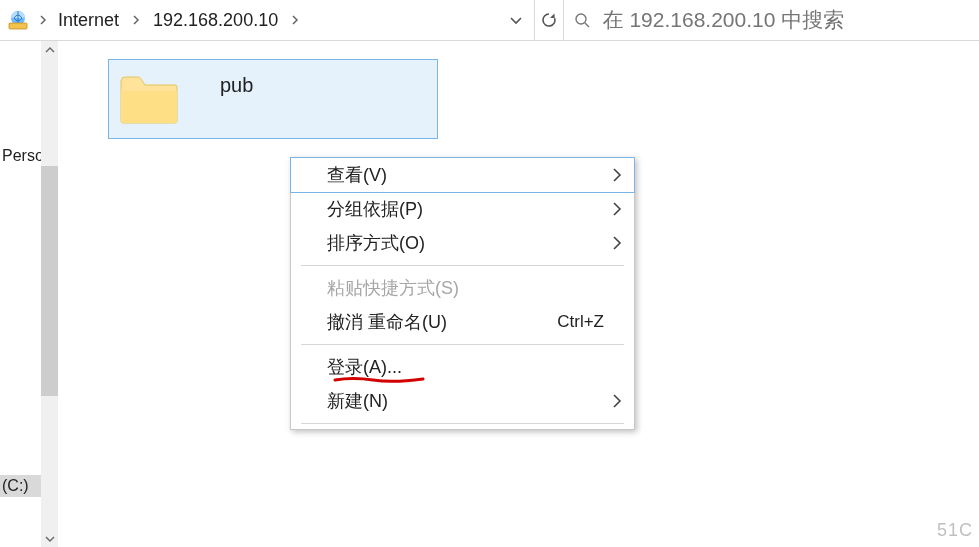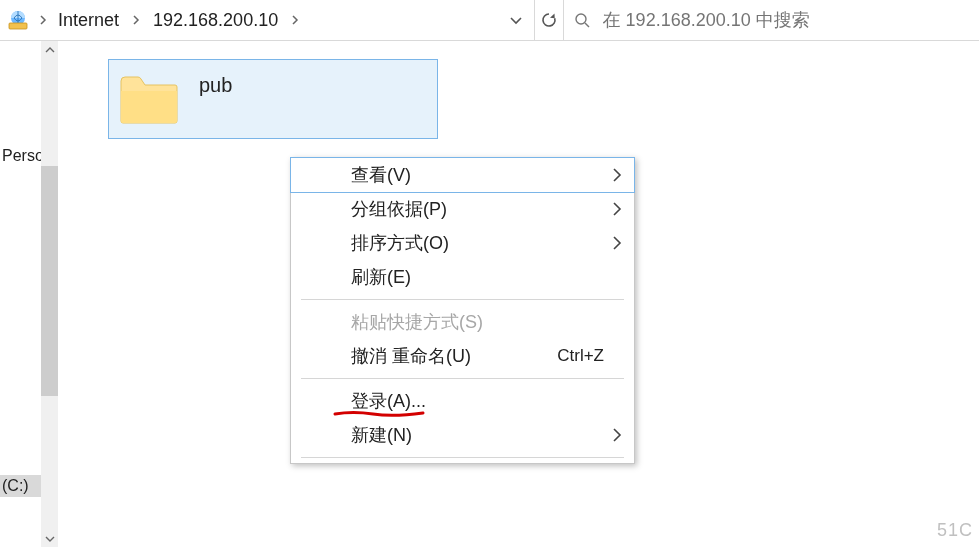--- a/index.html
+++ b/index.html
@@ -91,21 +91,21 @@
   .search-ico {
     width: 18px;
     height: 18px;
     margin-right: 10px;
     display:flex; align-items:center; justify-content:center;
   }
   .search-ico svg { width:16px; height:16px; }
   .search-input {
     border: none;
     outline: none;
-    font-size: 18px;
+    font-size: 21px;
     color: #666;
     width: 100%;
     background: transparent;
   }
 
   
   .nav-pane {
     position: absolute;
     left: 0;
     top: 41px;
@@ -176,20 +176,21 @@
     left: 50px;
     top: 18px;
     width: 330px;
     height: 80px;
     border: 1px solid #7ab5e8;
     background: #e6f2fb;
     display: flex;
     align-items: center;
     box-sizing: border-box;
     padding: 8px;
+    gap: 21px;
   }
   .folder-icon {
     width: 64px;
     height: 56px;
     margin-right: 18px;
     flex: 0 0 auto;
   }
   .folder-icon svg { width:64px; height:56px; display:block; }
   .folder-label {
     font-size: 20px;
@@ -207,21 +208,21 @@
     background: #fff;
     border: 1px solid #c7c7c7;
     box-shadow: 2px 2px 6px rgba(0,0,0,0.25);
     font-size: 18px;
     color: #222;
   }
   .cm-item {
     height: 34px;
     display: flex;
     align-items: center;
-    padding-left: 60px;
+    padding-left: 36px;
     padding-right: 30px;
     position: relative;
     white-space: nowrap;
   }
   .cm-item.focus {
     background: #fff;
     border: 1px solid #7ab5e8;
     margin: -1px;
   }
   .cm-item.disabled {
@@ -371,23 +372,20 @@
       </span>
     </div>
     <div class="cm-item">
       <span class="cm-label">排序方式(O)</span>
       <span class="cm-arrow">
         <svg viewBox="0 0 10 14">
             <path d="M2 1 L8 7 L2 13" fill="none" stroke="#444" stroke-width="1.6"></path>
           </svg>
       </span>
     </div>
-    <div class="cm-item">
-      <span class="cm-label">刷新(E)</span>
-    </div>
     <div class="cm-sep"></div>
     <div class="cm-item disabled">
       <span class="cm-label">粘贴快捷方式(S)</span>
     </div>
     <div class="cm-item">
       <span class="cm-label">撤消 重命名(U)</span>
       <span class="cm-shortcut">Ctrl+Z</span>
     </div>
     <div class="cm-sep"></div>
     <div class="cm-item" style="position:relative;">

